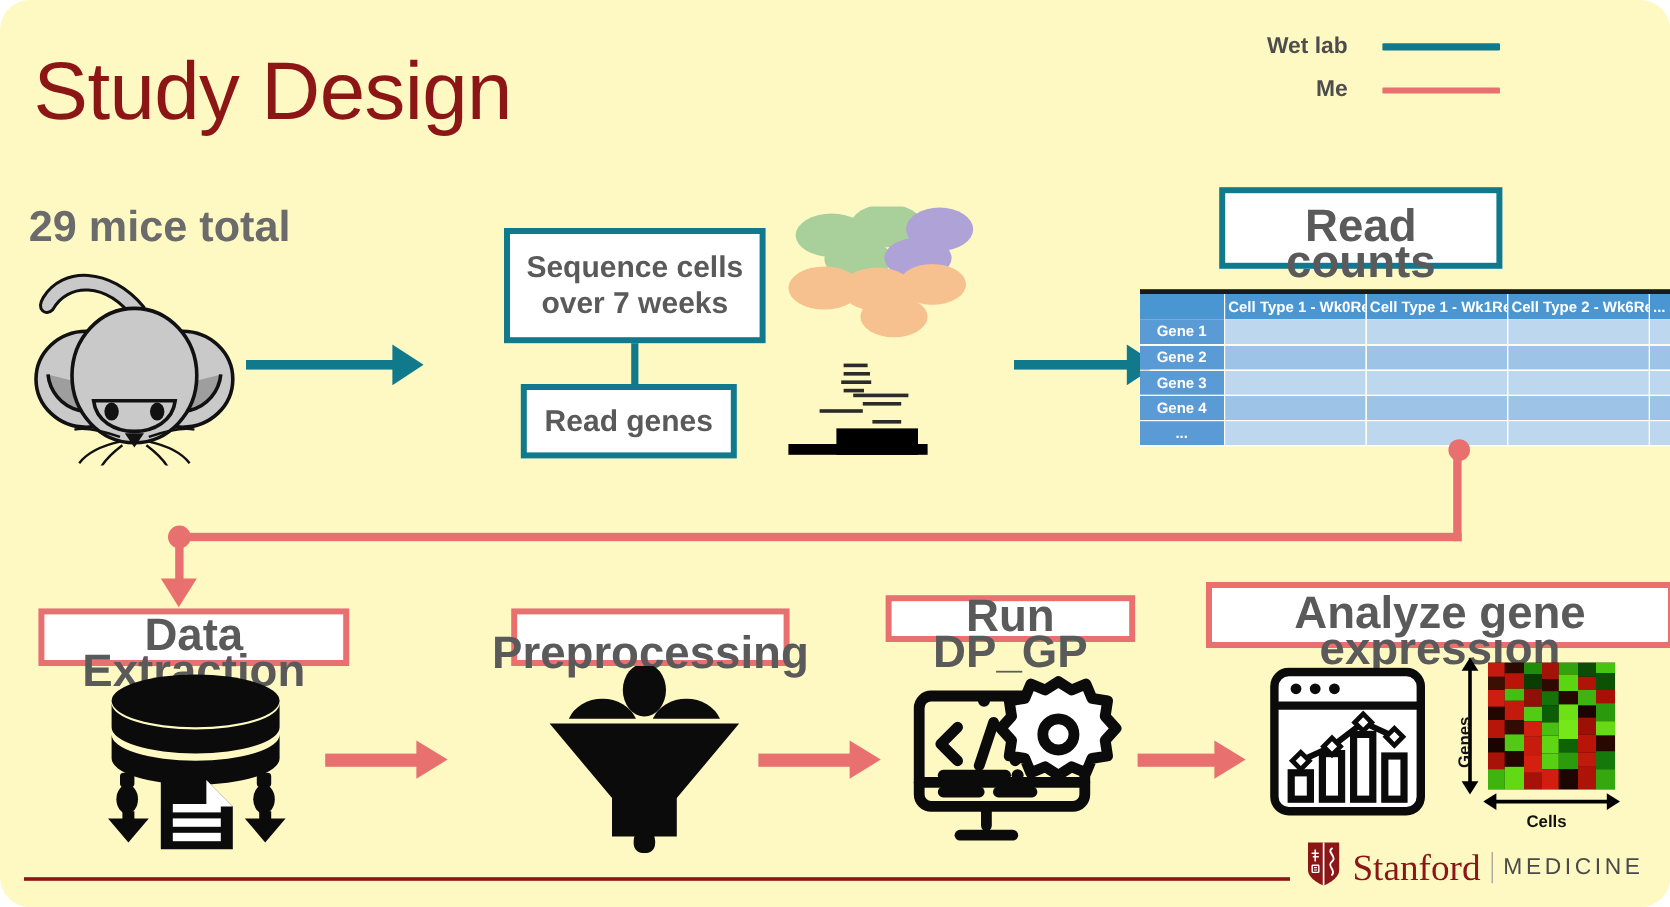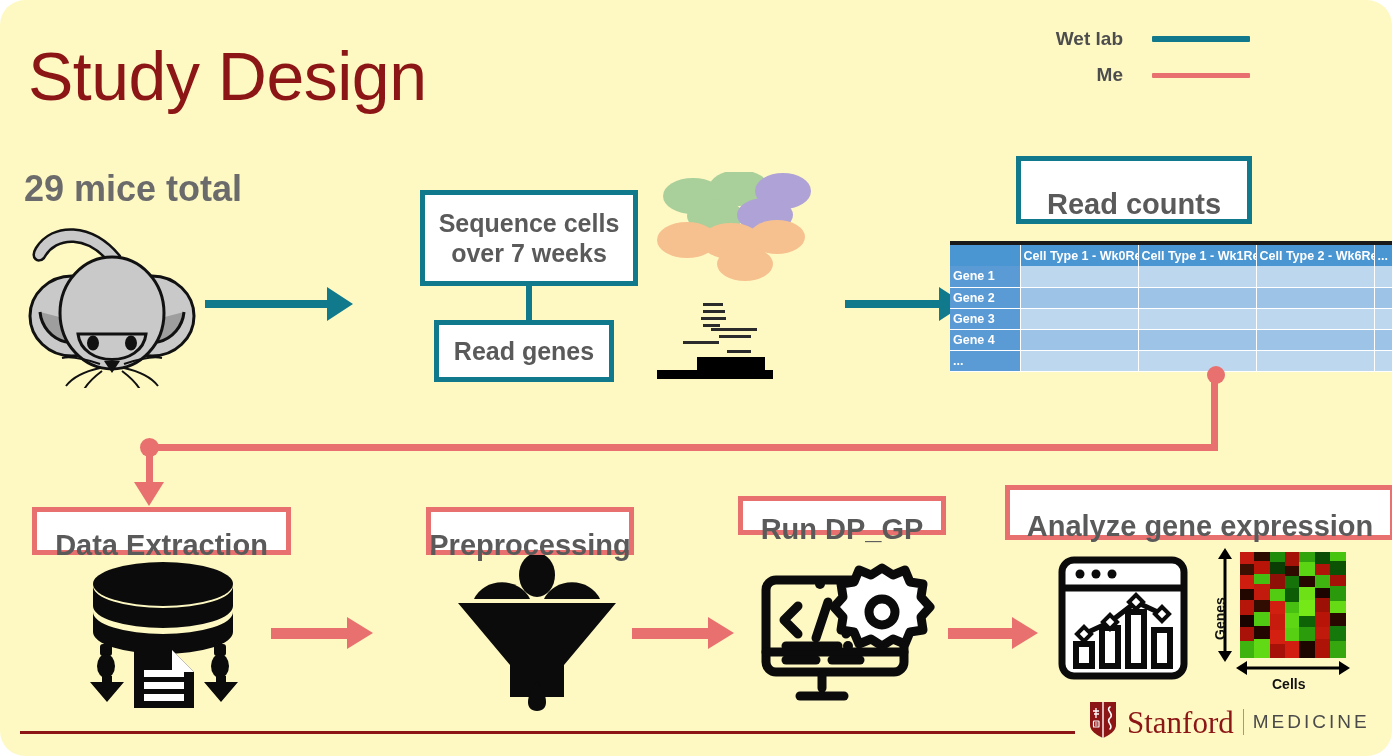--- a/index.html
+++ b/index.html
@@ -74,21 +74,21 @@
   }
   .box-teal { border: 5px solid #11798C; }
   .box-red  { border: 5px solid #E8716F; }
   .box-label {
     font-size: 25px;
     font-weight: bold;
     color: #5A5A5A;
     line-height: 30px;
     white-space: pre-line;
   }
-  .box-label.lg { font-size: 29px; margin-top: 27px; }
+  .box-label.lg { font-size: 38px; margin-top: 27px; }
 
   
   .tealbar { background: #11798C; }
   .redbar  { background: #E8716F; }
   .dot {
     border-radius: 50%;
     background: #E8716F;
   }
   .arrow-right-teal {
     width: 0; height: 0;
@@ -128,21 +128,21 @@
     overflow: hidden;
     white-space: nowrap;
     text-align: left;
     font-weight: bold;
   }
   #read-table thead th { background: #4A96D2; border-right: 1px solid #ffffff; }
   #read-table tbody th { background: #5B9BD5; border-right: 1px solid #ffffff; }
   #read-table tbody tr:nth-child(odd) td  { background: #BDD7EE; }
   #read-table tbody tr:nth-child(even) td { background: #9DC3E6; }
   #read-table tbody td { border-right: 1px solid #ffffff; border-bottom: 1px solid #ffffff; }
-  #read-table tbody th { border-bottom: 1px solid #ffffff; }
+  #read-table tbody th { border-bottom: 1px solid #ffffff; text-align: center; }
   .tbl-top-rule {
     left: 950px; top: 241px; width: 442px; height: 4px; background: #1a1a1a;
   }
 
   
   .hm-label {
     font-size: 14px;
     font-weight: bold;
     color: #111;
     white-space: nowrap;
@@ -367,21 +367,21 @@
         <rect x="76" y="122" width="40" height="7"></rect>
         <rect x="76" y="134" width="40" height="7"></rect>
         <path d="M104 90 l22 22 h-22 Z"></path>
       </g>
     </svg>
   </div>
 
   <div class="abs redbar" style="left:271px; top:628px; width:78px; height:11px;"></div>
   <div class="abs arrow-right-red" style="left:347px; top:617px;"></div>
 
-  <div class="abs box box-red" style="left:426px; top:507px; width:208px; height:48px;">
+  <div class="abs box box-red" style="left:426px; top:507px; width:232px; height:48px;">
     <span class="box-label lg">Preprocessing</span>
   </div>
   <div class="abs" style="left:442px; top:555px; width:190px; height:156px;">
     <svg width="190" height="156" viewBox="0 0 190 156">
       <g fill="#0b0b0b">
         <ellipse cx="95" cy="20" rx="18" ry="22"></ellipse>
         <path d="M32 44 a30 26 0 0 1 56 0 Z"></path>
         <path d="M102 44 a30 26 0 0 1 56 0 Z"></path>
         <path d="M16 48 h158 l-52 62 v32 h-54 v-32 Z"></path>
         <rect x="80" y="108" width="30" height="22"></rect>

